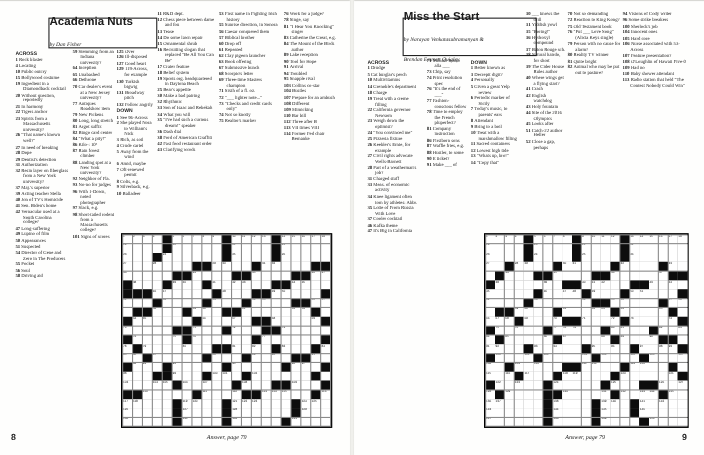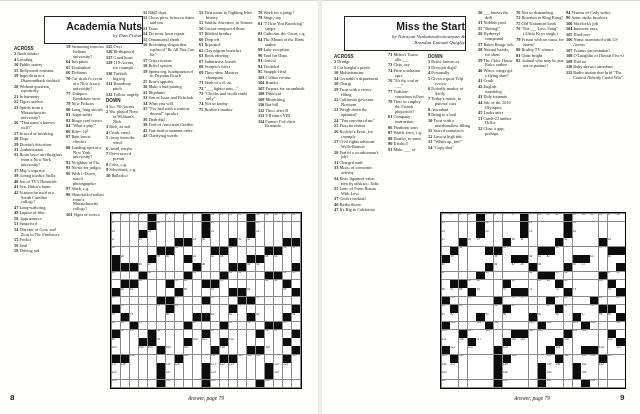--- a/index.html
+++ b/index.html
@@ -3,22 +3,22 @@
 <meta charset="utf-8">
 <style>
   html,body{margin:0;padding:0;}
   body{width:640px;height:414px;background:#fdfdfb;position:relative;overflow:hidden;
        font-family:"Liberation Serif", serif;color:#1c1c1c;}
   .page{position:absolute;top:0;width:318px;height:414px;background:#fefefd;border-top:1px solid #d8d8d4;}
   #page-left{left:0;}
   #page-right{left:322px;}
   .gutter{position:absolute;top:0;left:318px;width:4px;height:414px;
           background:linear-gradient(to right,#e6e6e2,#f3f3ef,#e6e6e2);}
-  .title-box{position:absolute;border:1px solid #222;text-align:right;background:#fff;
-             display:flex;flex-direction:column;justify-content:center;gap:1px;}
+  .title-box{position:absolute;border:1px solid #222;text-align:left;background:#fff;
+             display:flex;flex-direction:column;justify-content:center;gap:13px;}
   .title{font-family:"Liberation Sans", sans-serif;font-weight:bold;font-size:10.5px;line-height:1.05;}
   .byline{font-style:italic;font-size:5px;line-height:1.1;}
   .col{position:absolute;overflow:hidden;font-size:4.3px;line-height:1.14;}
   .clue{padding-left:7px;text-indent:-7px;margin-bottom:0.6px;}
   .clue b{font-weight:bold;}
   .sect{font-family:"Liberation Sans", sans-serif;font-weight:bold;font-size:4.6px;margin:1px 0 1px 0;}
   .grid{position:absolute;background:#8a8a8a;border:1px solid #000;
         display:grid;grid-template-columns:repeat(21,1fr);grid-template-rows:repeat(21,1fr);
         gap:0.5px;padding:0.5px;box-sizing:border-box;}
   .cell{background:#ffffff;position:relative;overflow:hidden;}
@@ -881,21 +881,21 @@
       </div>
       <div class="cell"></div>
       <div class="cell"></div>
       <div class="cell"></div>
     </div>
   <div class="answer-note" style="left:146px;">Answer, page 79</div>
   <div class="pagenum" style="left:10px;">8</div>
 </div>
 
 <div class="page" id="page-right">
-  <div class="title-box" style="left:22px;top:15px;width:120px;height:33px;">
+  <div class="title-box" style="left:44px;top:15px;width:120px;height:33px;">
     <div class="title">Miss the Start</div>
     <div class="byline">by Narayan Venkatasubramanyan &amp;</div>
     <div class="byline">Brendan Emmett Quigley</div>
   </div>
   <div class="cols">
       <div class="col" style="left: 12px; top: 52px; width: 48px; height: 300px;">
         <div class="sect">ACROSS</div>
         <div class="clue"><b>1 </b>Drudge</div>
         <div class="clue"><b>5 </b>Cat burglar's perch</div>
         <div class="clue"><b>10 </b>Multivitamins</div>

